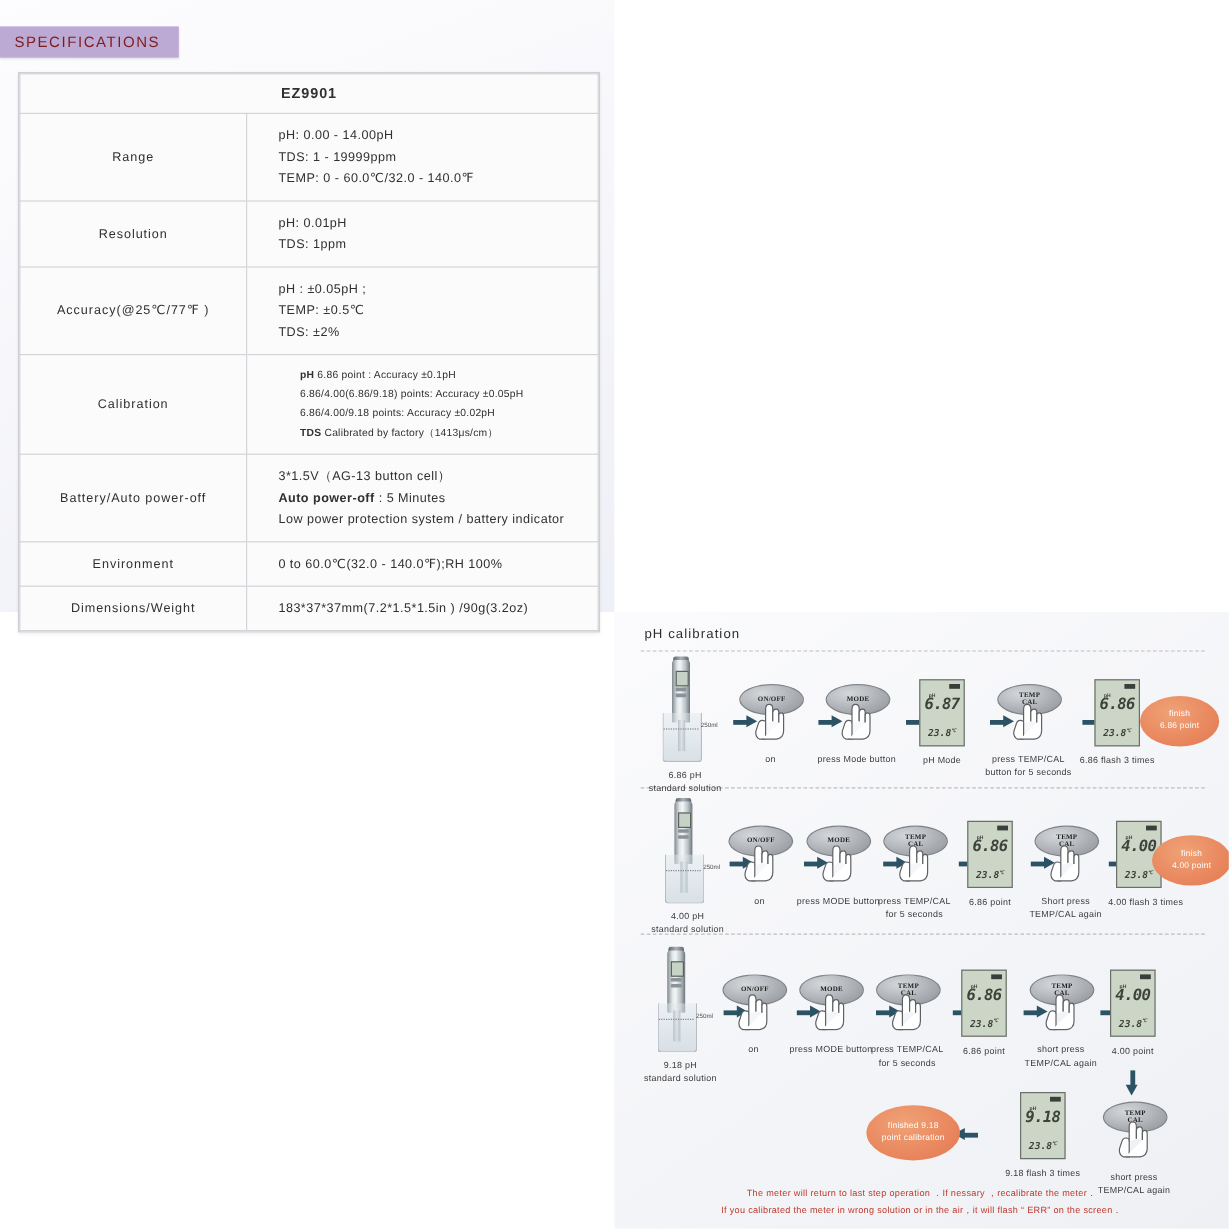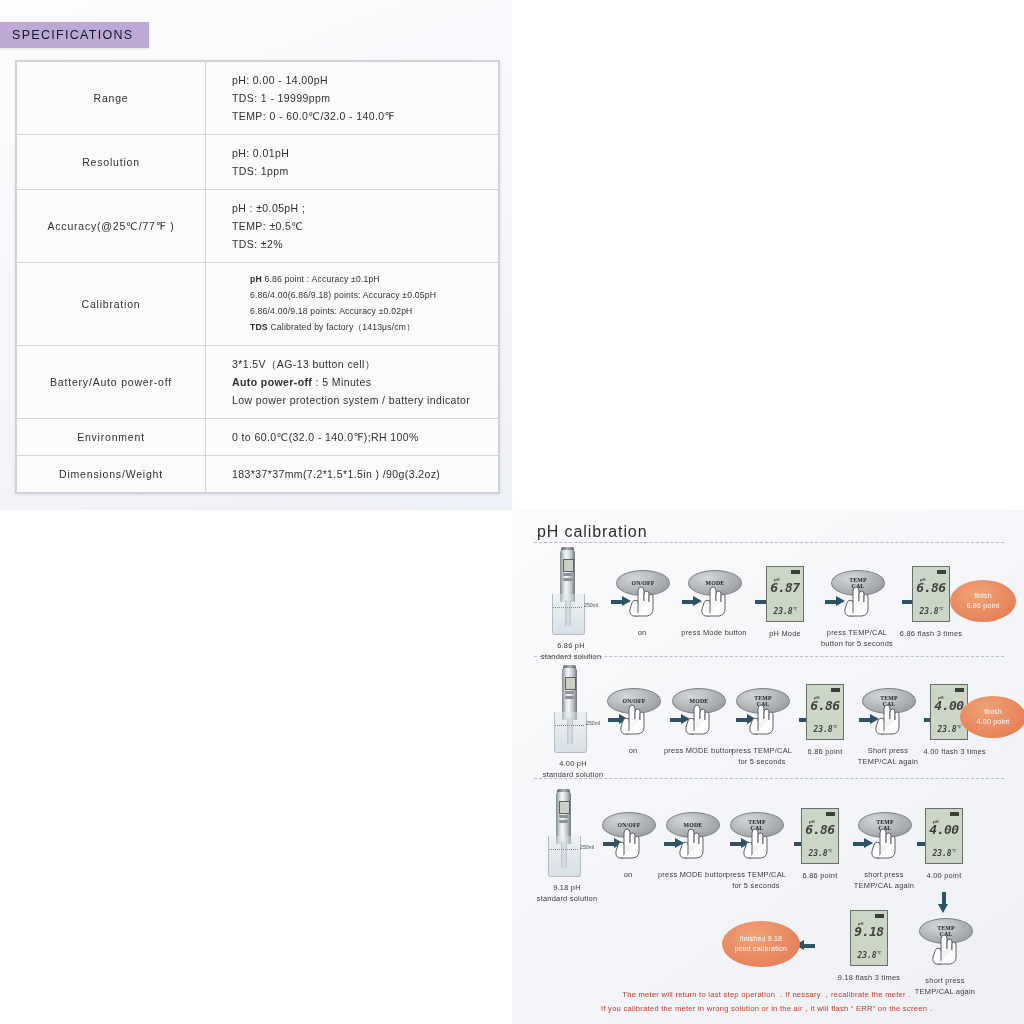--- a/index.html
+++ b/index.html
@@ -11,21 +11,21 @@
   }
 
   
   #spec-panel{
     position:absolute;left:0;top:0;width:512px;height:510px;
     background:linear-gradient(160deg,#fdfdff 0%,#f7f7fb 45%,#eef0f7 100%);
   }
   #spec-badge{
     position:absolute;left:0;top:22px;
     background:#bcaad4;
-    color:#0f172a;
+    color:#7f1d1d;
     font-size:12.5px;letter-spacing:1.3px;
     padding:6px 16px 6px 12px;
     box-shadow:0 1px 2px rgba(0,0,0,.12);
   }
   #spec-table-wrap{
     position:absolute;left:15px;top:60px;width:483px;
     background:#fbfbfc;
     border:1px solid #d0d0d4;
     box-shadow:0 1px 3px rgba(0,0,0,.07);
   }
@@ -55,21 +55,21 @@
   td.spec-value .ln{display:block;white-space:nowrap;}
   td.spec-value .sm{font-size:8.6px;letter-spacing:.2px;line-height:1.85;padding-left:18px;}
 
   
   #cal-panel{
     position:absolute;left:512px;top:510px;width:512px;height:514px;
     background:linear-gradient(145deg,#fbfbfd 0%,#f4f5f8 55%,#eef0f4 100%);
   }
   #cal-title{
     position:absolute;left:25px;top:13px;
-    font-size:16px;letter-spacing:.9px;color:#2e2e2e;
+    font-size:11px;letter-spacing:.9px;color:#2e2e2e;
   }
   .dashrule{
     position:absolute;left:22px;width:470px;height:0;
     border-top:1px dashed #b9bec4;
   }
   .dashrule.r1{top:32px;}
   .dashrule.r2{top:146px;}
   .dashrule.r3{top:268px;}
 
   .row{position:absolute;left:0;width:512px;}
@@ -175,20 +175,23 @@
 </head>
 <body>
 
 <div id="spec-panel">
 
   <div id="spec-badge">SPECIFICATIONS</div>
 
   <div id="spec-table-wrap">
     <table class="spec">
       <tbody id="spec-body">
+        <tr>
+          <td class="spec-head" colspan="2">EZ9901</td>
+        </tr>
       <tr>
             <td class="spec-label">Range</td>
             <td class="spec-value">
               <span class="ln">pH: 0.00 - 14.00pH</span>
               <span class="ln">TDS: 1 - 19999ppm</span>
               <span class="ln">TEMP: 0 - 60.0℃/32.0 - 140.0℉</span>
             </td>
           </tr>
           <tr>
             <td class="spec-label">Resolution</td>

